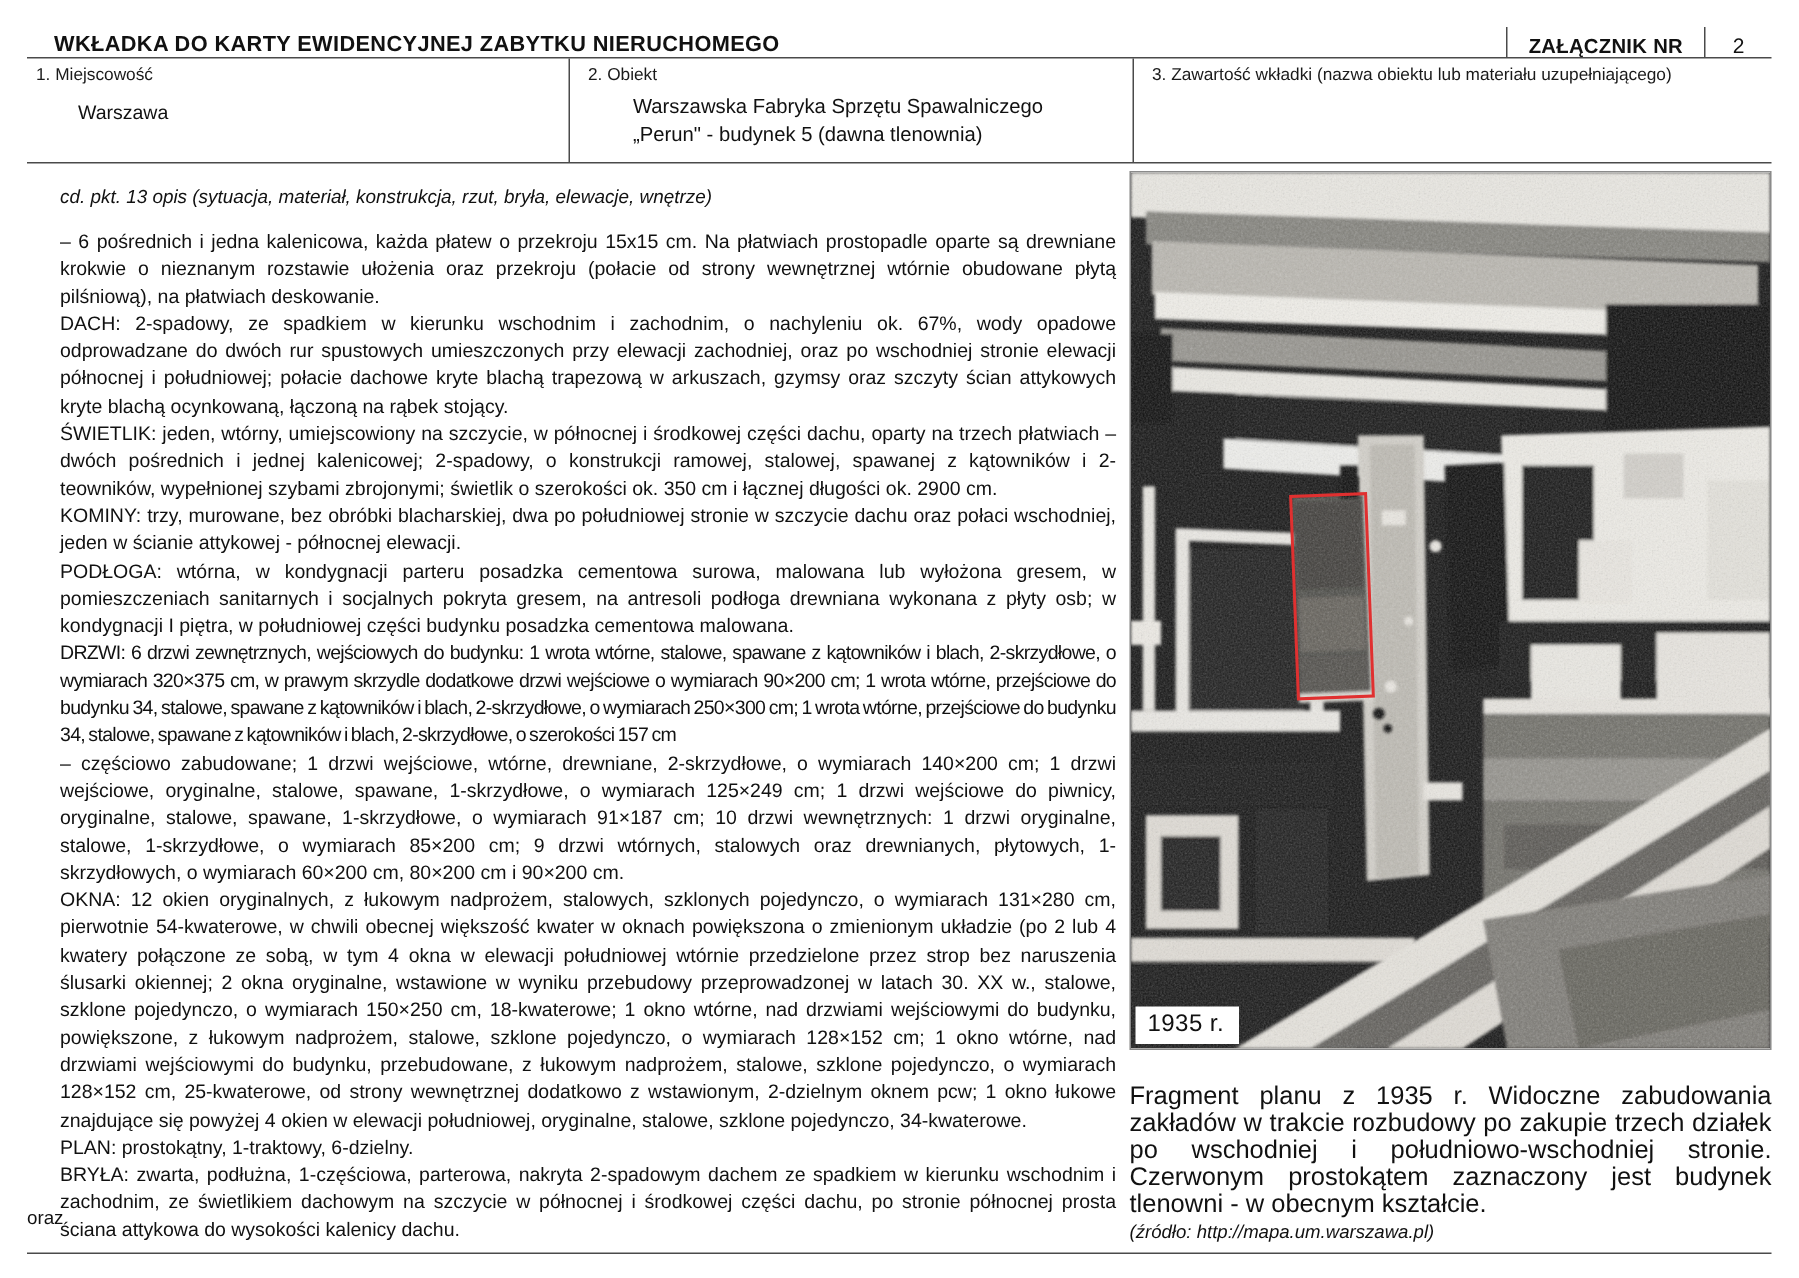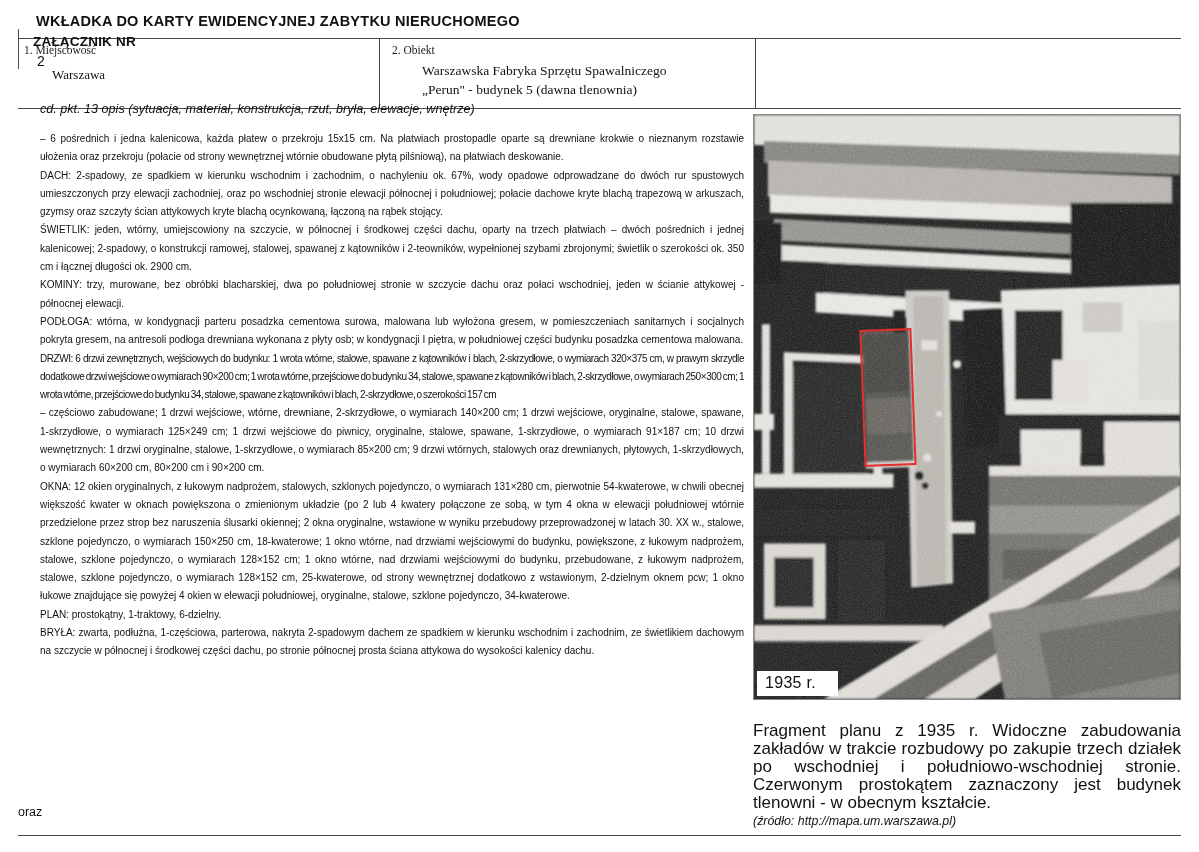--- a/index.html
+++ b/index.html
@@ -27,24 +27,23 @@
 
   
   .hdr-wrap {
     position: absolute;
     left: 18px;
     top: 9px;
     width: 1163px;
   }
   .hdr-top {
     display: flex;
-    align-items: flex-start;
+    align-items: flex-end;
     border-bottom: 1.5px solid #4a4a4a;
     height: 29px;
-    flex-direction: column;
   }
   .hdr-title {
     flex: 1 1 auto;
     font-size: 14.5px;
     font-weight: bold;
     letter-spacing: 0.25px;
     padding: 4px 0 0 18px;
     white-space: nowrap;
   }
   .hdr-annex-label {
@@ -67,21 +66,20 @@
 
   .hdr-row2 {
     display: flex;
     align-items: stretch;
     height: 69px;
     border-bottom: 1.5px solid #4a4a4a;
   }
   .hdr-cell {
     position: relative;
     padding: 4px 0 0 0;
-    font-family: Liberation Serif, serif;
   }
   .hdr-cell.c1 { width: 355px; padding-left: 6px; }
   .hdr-cell.c2 { width: 363px; border-left: 1.5px solid #4a4a4a; padding-left: 12px; }
   .hdr-cell.c3 { flex: 1 1 auto; border-left: 1.5px solid #4a4a4a; padding-left: 12px; }
 
   .cell-label {
     font-size: 11.5px;
     line-height: 15px;
     color: #1a1a1a;
   }
@@ -96,31 +94,31 @@
     line-height: 19px;
     padding-left: 30px;
     padding-top: 3px;
   }
   .cell-value.narrow { padding-left: 12px; }
 
   
   .body-left {
     position: absolute;
     left: 40px;
-    top: 100px;
+    top: 122px;
     width: 704px;
   }
   .section-caption {
     font-size: 12.6px;
     font-style: italic;
     line-height: 18px;
     margin-bottom: 12px;
   }
   .para {
-    font-size: 10px;
+    font-size: 13px;
     line-height: 18.3px;
     text-align: justify;
     margin: 0;
     hyphens: none;
   }
   .para.squeeze { letter-spacing: -0.45px; word-spacing: -1px; }
 
   
   .photo-col {
     position: absolute;
@@ -145,21 +143,21 @@
     display: block;
   }
   .photo-year {
     position: absolute;
     left: 3px;
     bottom: 3px;
     background: #ffffff;
     color: #111;
     font-size: 16px;
     line-height: 20px;
-    padding: 2px 22px 3px 8px;
+    padding: 2px 10px 3px 8px;
     letter-spacing: 0.3px;
   }
   .red-rect {
     position: absolute;
     left: 108px;
     top: 214px;
     width: 52px;
     height: 137px;
     border: 2.4px solid #e03030;
     box-sizing: border-box;
@@ -220,20 +218,21 @@
         <div class="cell-value-big">Warszawa</div>
       </div>
 
       <div class="hdr-cell c2">
         <div class="cell-label">2. Obiekt</div>
         <div class="cell-value">Warszawska Fabryka Sprzętu Spawalniczego</div>
         <div class="cell-value" style="padding-top:0">„Perun" - budynek 5 (dawna tlenownia)</div>
       </div>
 
       <div class="hdr-cell c3">
+        <div class="cell-label">3. Zawartość wkładki (nazwa obiektu lub materiału uzupełniającego)</div>
       </div>
 
     </div>
   </div>
 
   <div class="body-left">
     <div class="section-caption">cd. pkt. 13 opis (sytuacja, materiał, konstrukcja, rzut, bryła, elewacje, wnętrze)</div>
 
     <p class="para">– 6 pośrednich i jedna kalenicowa, każda płatew o przekroju 15x15 cm. Na płatwiach prostopadle oparte są drewniane krokwie o nieznanym rozstawie ułożenia oraz przekroju (połacie od strony wewnętrznej wtórnie obudowane płytą pilśniową), na płatwiach deskowanie.</p>
     <p class="para">DACH: 2-spadowy, ze spadkiem w kierunku wschodnim i zachodnim, o nachyleniu ok. 67%, wody opadowe odprowadzane do dwóch rur spustowych umieszczonych przy elewacji zachodniej, oraz po wschodniej stronie elewacji północnej i południowej; połacie dachowe kryte blachą trapezową w arkuszach, gzymsy oraz szczyty ścian attykowych kryte blachą ocynkowaną, łączoną na rąbek stojący.</p>

